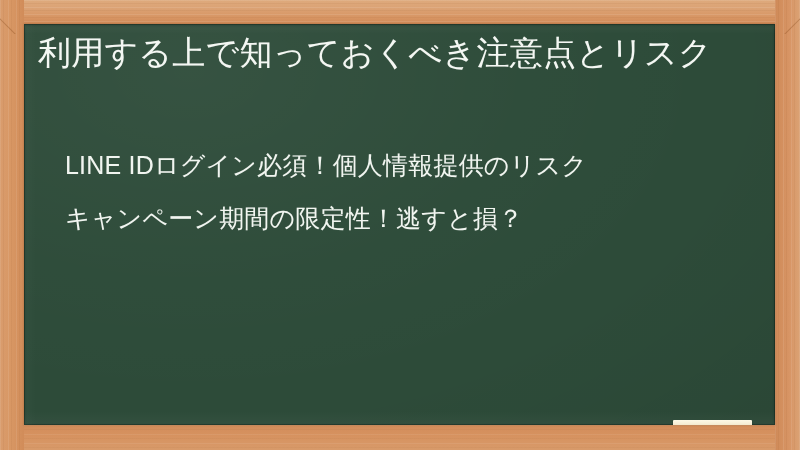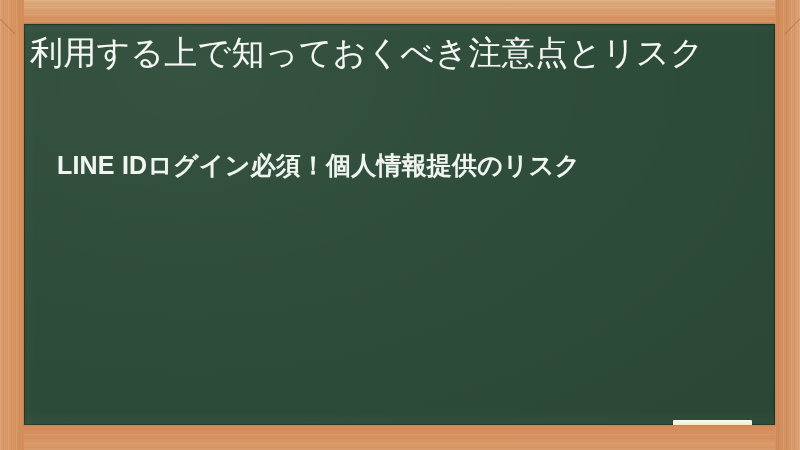--- a/index.html
+++ b/index.html
@@ -160,20 +160,21 @@
       linear-gradient(0deg,   rgba(255,255,255,0.030) 0px, rgba(255,255,255,0.00) 14px),
       linear-gradient(90deg,  rgba(255,255,255,0.025) 0px, rgba(255,255,255,0.00) 12px);
     pointer-events: none;
   }
 
   
   .board-content {
     position: absolute;
     inset: 0;
     padding: 16px;
+    margin-left: 8px;
   }
   .heading {
     position: absolute;
     left: 6px;
     top: 6px;
     width: 725px;
     color: #f4f7f3;
     font-size: 33px;
     line-height: 45px;
     font-weight: 400;
@@ -186,21 +187,21 @@
     top: 126px;
     width: 700px;
     margin: 0;
     padding: 0;
     list-style: none;
   }
   .bullet-item {
     color: #f1f5f0;
     font-size: 25px;
     line-height: 30px;
-    font-weight: 700;
+    font-weight: 400;
     letter-spacing: 0.2px;
     margin: 0 0 23px 0;
     text-shadow: 0 0 1px rgba(255,255,255,0.14);
   }
   .bullet-item:last-child { margin-bottom: 0; }
 
   
   .chalk {
     position: absolute;
     left: 649px;
@@ -230,20 +231,21 @@
 
   <div class="board">
     <div class="board-dust"></div>
 
     <div class="board-content">
 
       <div class="heading">利用する上で知っておくべき注意点とリスク</div>
 
       <ul class="bullet-list">
         <li class="bullet-item">LINE IDログイン必須！個人情報提供のリスク</li>
+        <li class="bullet-item">キャンペーン期間の限定性！逃すと損？</li>
       </ul>
 
     </div>
 
     <div class="chalk"></div>
   </div>
 
 </div>
 
 </body></html>

